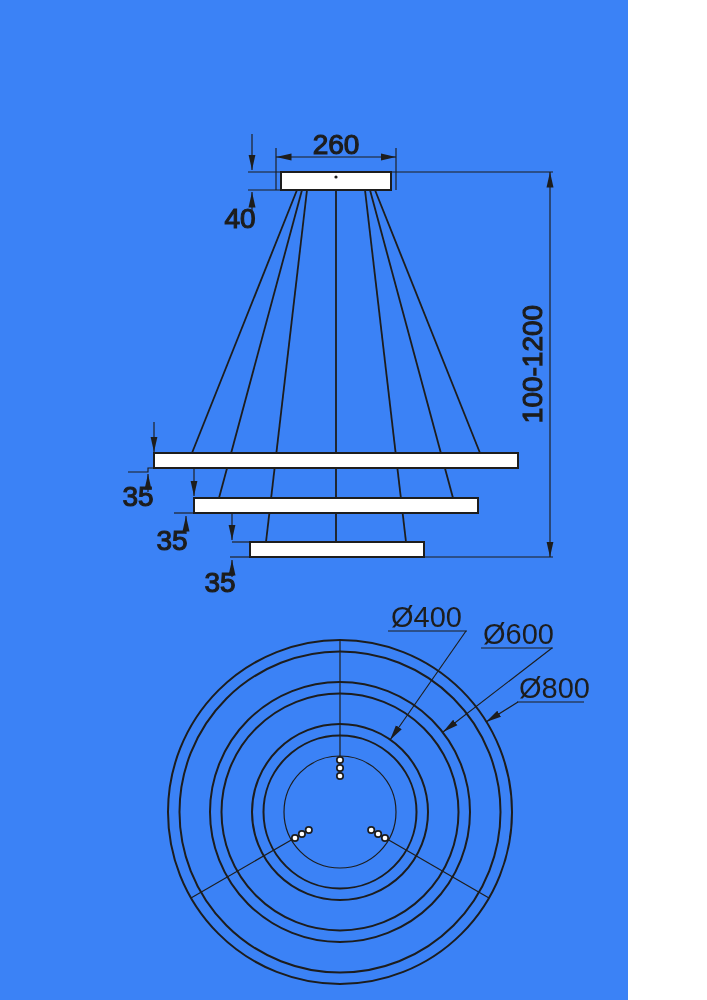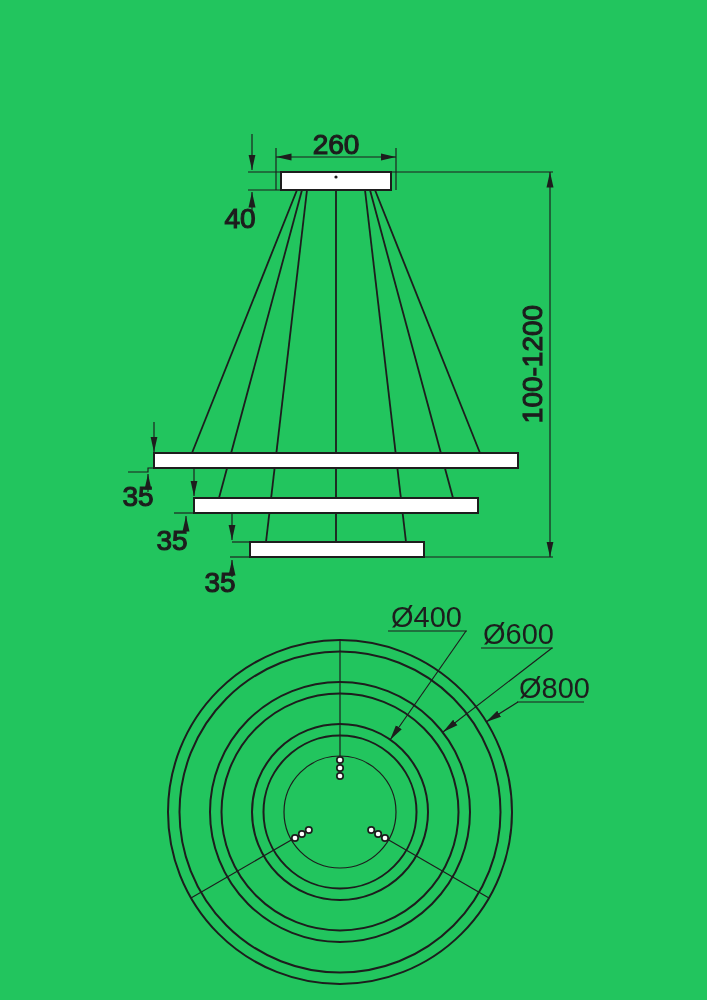--- a/index.html
+++ b/index.html
@@ -1,23 +1,23 @@
 <!DOCTYPE html>
 <html><head>
 <meta charset="utf-8">
 <style>
   html, body {
     margin: 0;
     padding: 0;
     background: #ffffff;
   }
   .sheet {
-    width: 707px;
+    width: 628px;
     height: 1000px;
-    background: #22c55e;
+    background: #3b82f6;
     position: relative;
   }
   svg { display: block; }
   
   .obj  { stroke: #1d1d1d; stroke-width: 2;   fill: none; }
   .objw { stroke: #1d1d1d; stroke-width: 2;   fill: #ffffff; }
   .wire { stroke: #1d1d1d; stroke-width: 1.8; fill: none; }
   .dim  { stroke: #1d1d1d; stroke-width: 1.15; fill: none; }
   .bead { stroke: #1d1d1d; stroke-width: 1.7; fill: #ffffff; }
   .thinc{ stroke: #1d1d1d; stroke-width: 1.2; fill: none; }

